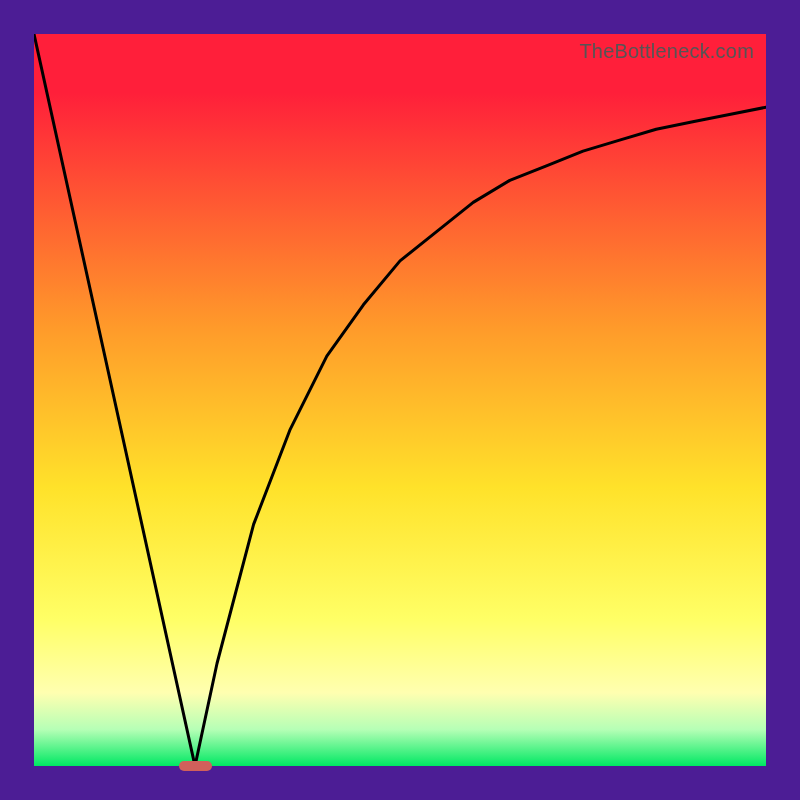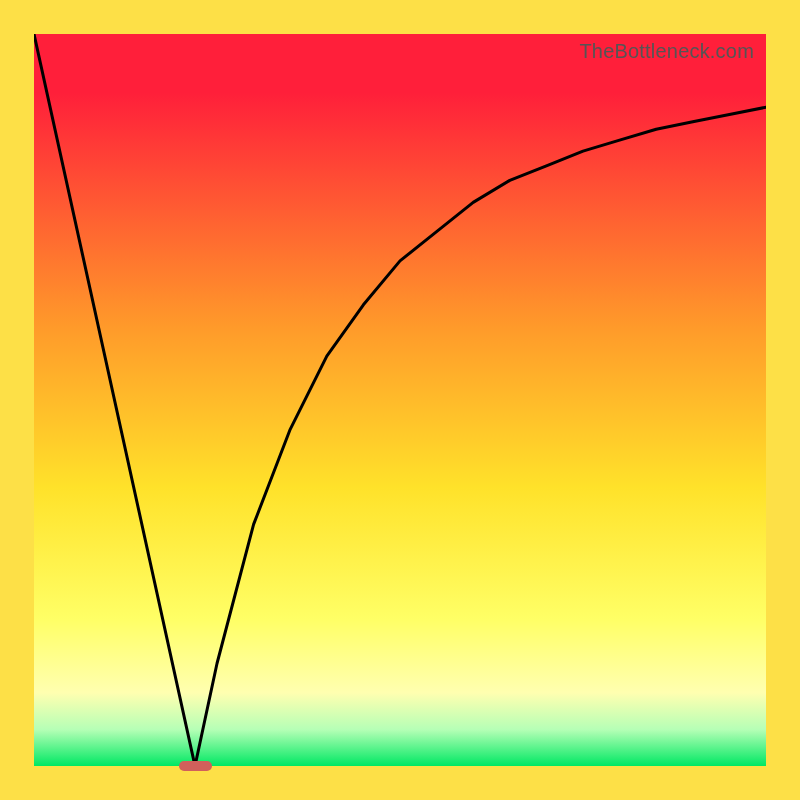--- a/index.html
+++ b/index.html
@@ -8,21 +8,21 @@
     width: 800px;
     height: 800px;
     overflow: hidden;
     background: #000;
     font-family: Arial, Helvetica, sans-serif;
   }
   .frame {
     position: relative;
     width: 800px;
     height: 800px;
-    background: #fde047;
+    background: #4c1d95;
   }
   .plot {
     position: absolute;
     left: 34px;
     top: 34px;
     width: 732px;
     height: 732px;
     
     background: linear-gradient(
       to bottom,

